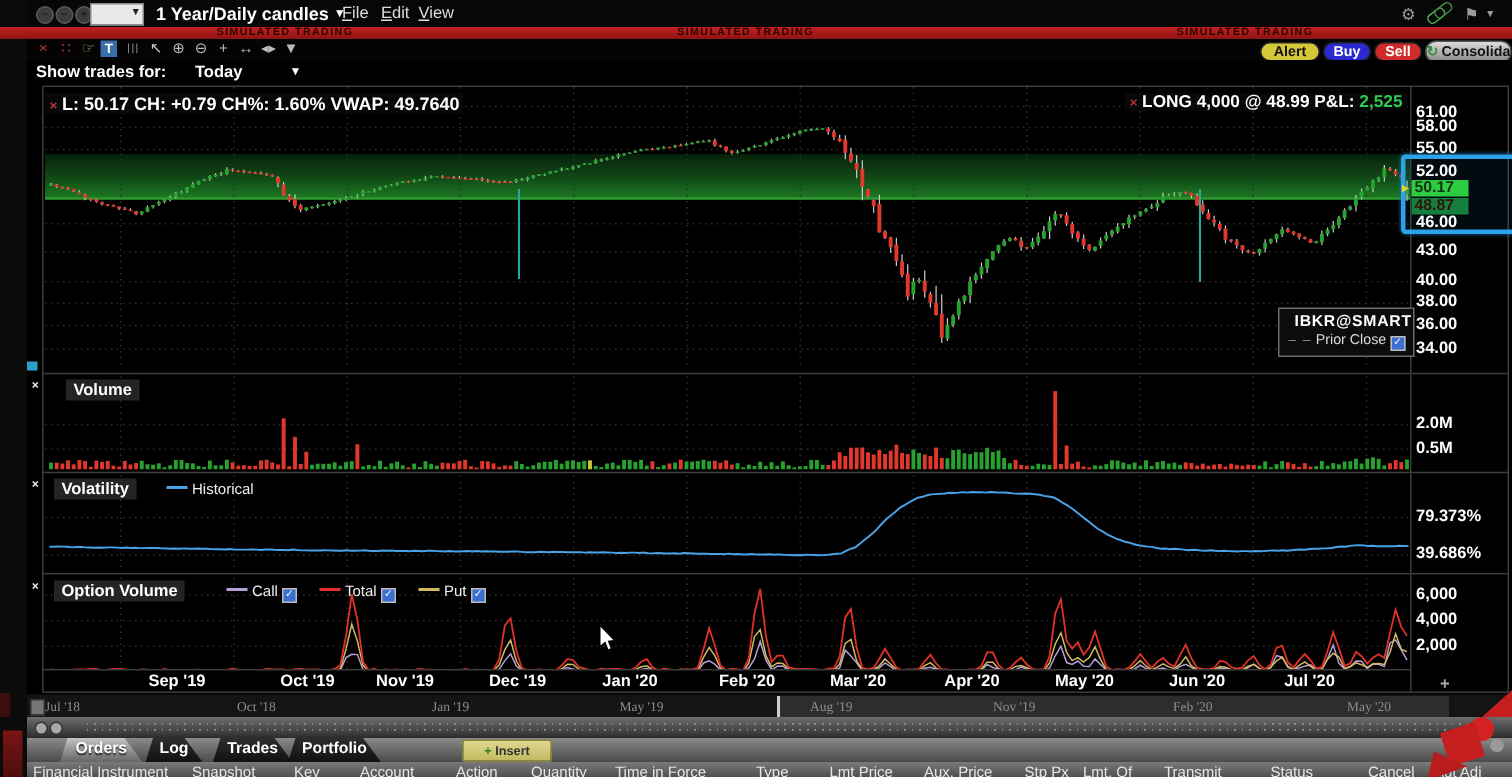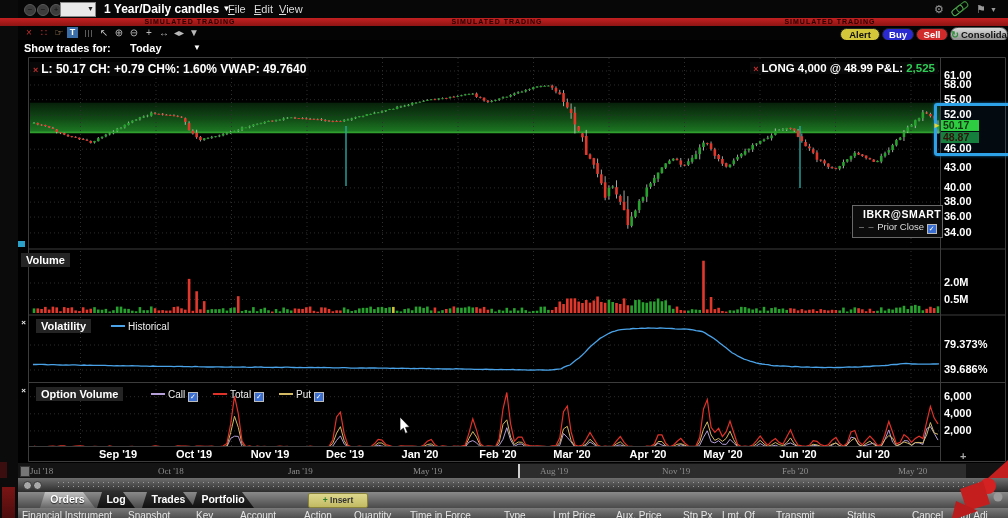--- a/index.html
+++ b/index.html
@@ -968,21 +968,21 @@
 <span class="tag-arrow">►</span>
 <div class="pricetag" style="top:120px;background:#2ecc40;color:#143314">50.17</div>
 <div class="pricetag" style="top:132px;background:#15803d;color:#33130a">48.87</div>
 
 <div class="abs legendbox">
   <div class="l1">IBKR@SMART</div>
   <div class="l2"><span class="dashsw">– –</span> <span>Prior Close</span> <span class="cbox">✓</span></div>
 </div>
 
 <span class="panelx" style="top:252px">×</span>
-<span class="paneltitle" style="left:21px;top:253px">Volume</span>
+<span class="paneltitle" style="left:44px;top:253px">Volume</span>
 
 <span class="panelx" style="top:318px">×</span>
 <span class="paneltitle" style="left:36px;top:319px">Volatility</span>
 <span class="plegend" style="left:108px;top:321px"><span class="lswatch" style="background:#4aa3e8"></span><span>Historical</span></span>
 
 <span class="panelx" style="top:386px">×</span>
 <span class="paneltitle" style="left:36px;top:387px">Option Volume</span>
 <span class="plegend" style="left:148px;top:389px"><span class="lswatch" style="background:#b49fd8"></span><span>Call</span> <span class="cbox">✓</span></span>
 <span class="plegend" style="left:210px;top:389px"><span class="lswatch" style="background:#e03228"></span><span>Total</span> <span class="cbox">✓</span></span>
 <span class="plegend" style="left:276px;top:389px"><span class="lswatch" style="background:#d2b964"></span><span>Put</span> <span class="cbox">✓</span></span>
@@ -1002,21 +1002,21 @@
       <div class="ylabel" style="top: 210.077px;">36.00</div>
       <div class="ylabel" style="top: 225.91px;">34.00</div>
       <div class="ylabel" style="top: 276px;">2.0M</div>
       <div class="ylabel" style="top: 292.5px;">0.5M</div>
       <div class="ylabel" style="top: 337.997px;">79.373%</div>
       <div class="ylabel" style="top: 363px;">39.686%</div>
       <div class="ylabel" style="top: 389.7px;">6,000</div>
       <div class="ylabel" style="top: 406.8px;">4,000</div>
       <div class="ylabel" style="top: 423.9px;">2,000</div>
       <div class="xlabel" style="left: 118px;">Sep '19</div>
-      <div class="xlabel" style="left: 194px;">Oct '19</div>
+      <div class="xlabel" style="left: 205px;">Oct '19</div>
       <div class="xlabel" style="left: 270px;">Nov '19</div>
       <div class="xlabel" style="left: 345px;">Dec '19</div>
       <div class="xlabel" style="left: 420px;">Jan '20</div>
       <div class="xlabel" style="left: 498px;">Feb '20</div>
       <div class="xlabel" style="left: 572px;">Mar '20</div>
       <div class="xlabel" style="left: 648px;">Apr '20</div>
       <div class="xlabel" style="left: 723px;">May '20</div>
       <div class="xlabel" style="left: 798px;">Jun '20</div>
       <div class="xlabel" style="left: 873px;">Jul '20</div>
     </div>

